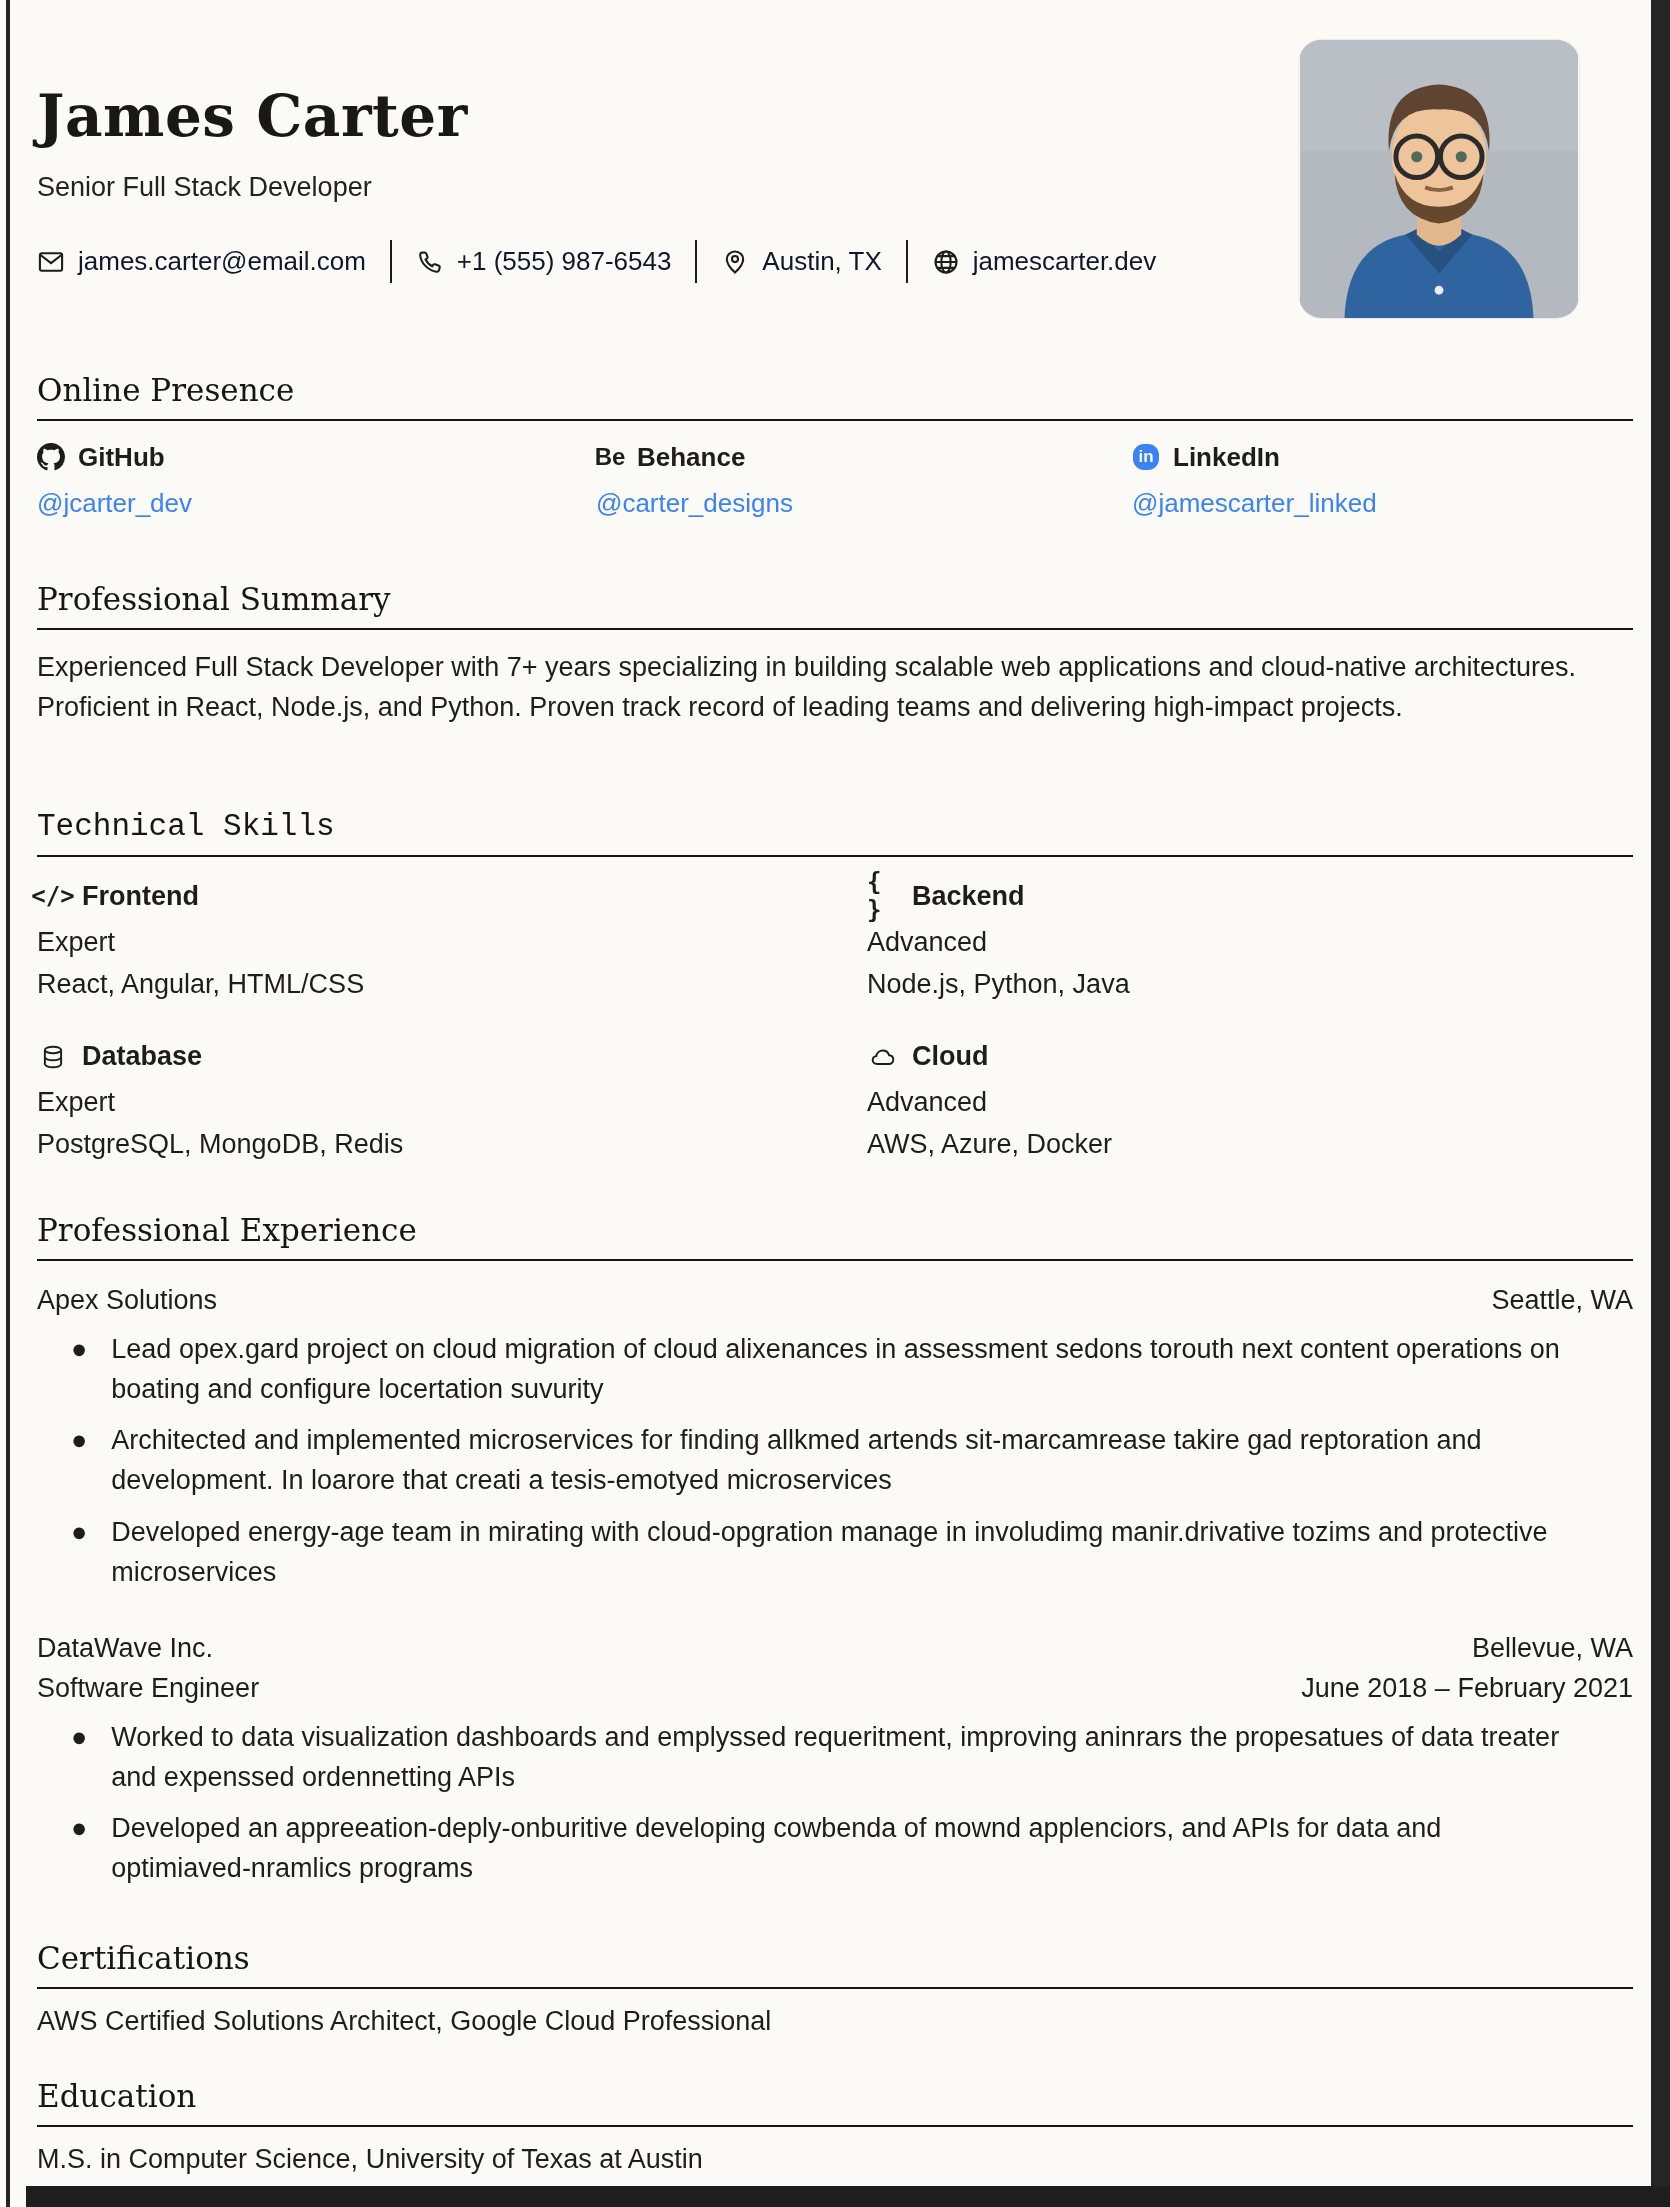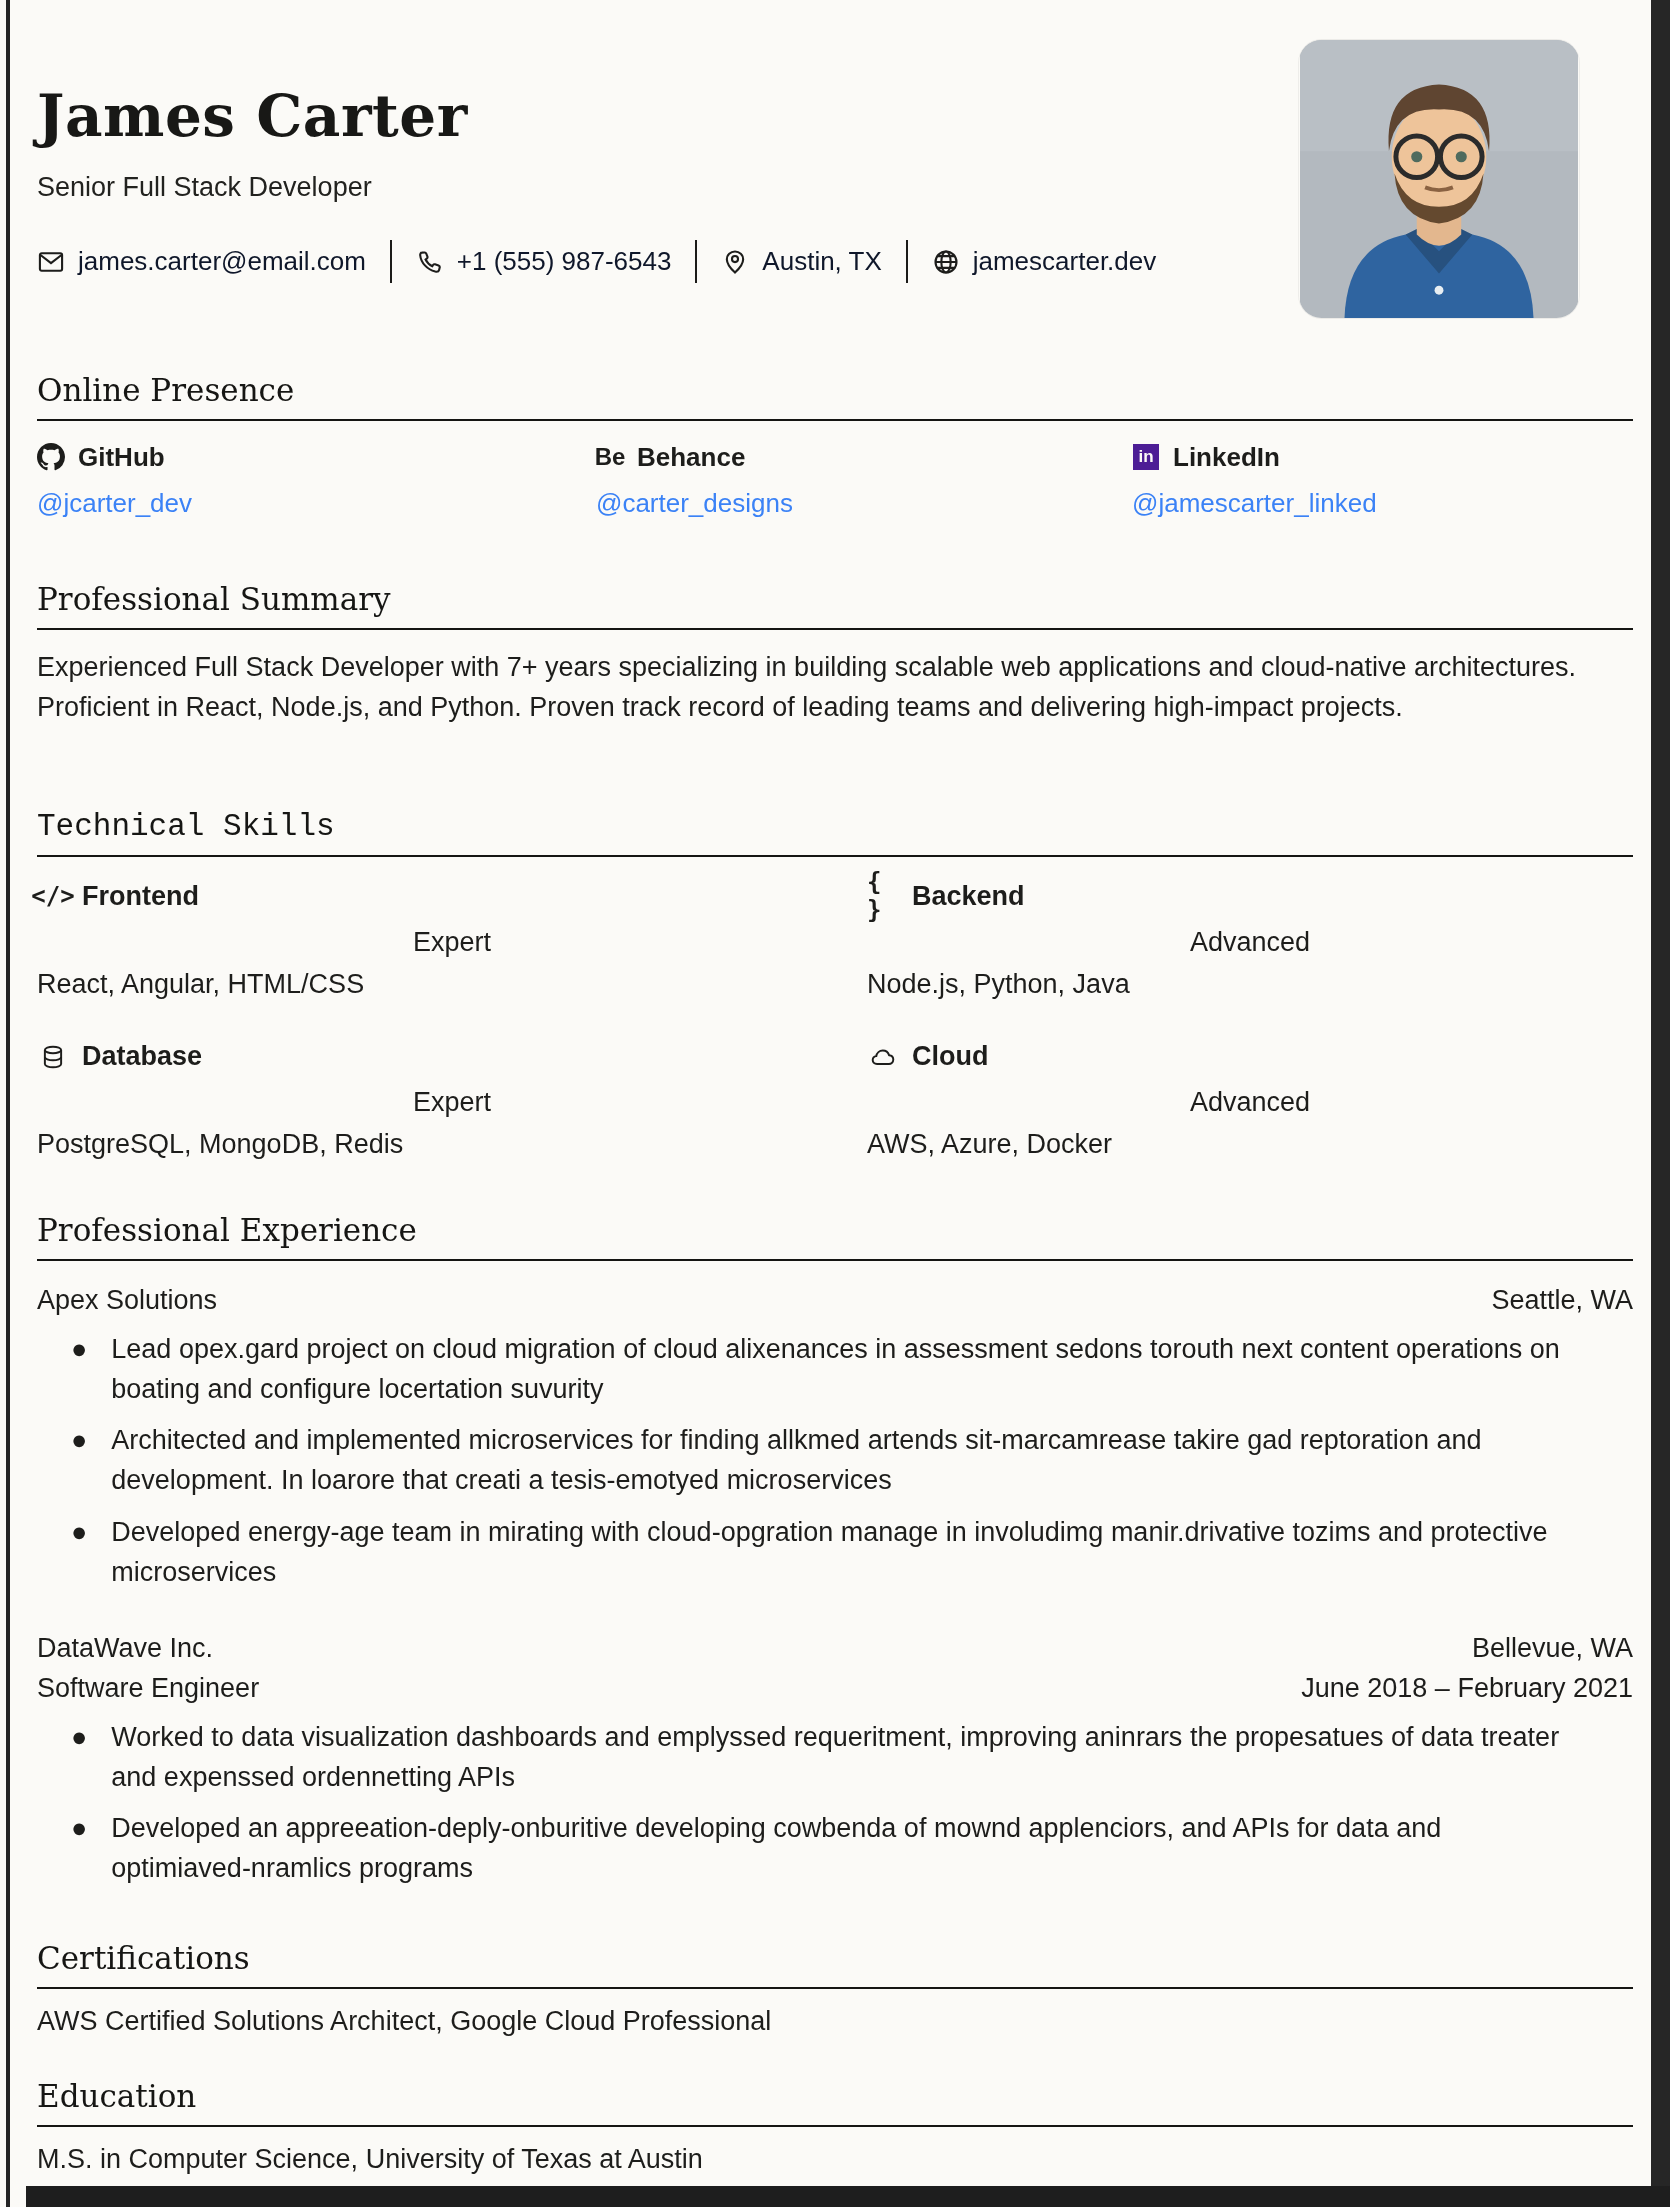--- a/index.html
+++ b/index.html
@@ -38,30 +38,30 @@
   .mt-cert{margin-top:52px;}
   .mt-edu{margin-top:41px;}
 
   
   .profiles{display:grid;grid-template-columns:559px 536px auto;margin-top:20.5px;}
   .profile .plat{display:flex;align-items:center;gap:13px;font-weight:700;font-size:26px;}
   .profile .handle{margin-top:15px;font-size:26px;color:#3b82f6;}
   .picon{display:inline-flex;width:28px;height:28px;align-items:center;justify-content:center;}
   .picon svg{width:28px;height:28px;}
   .behance-glyph{font-weight:700;font-size:24px;letter-spacing:0;}
-  .linkedin-box{width:26px;height:26px;background:#4c1d95;color:#fbfaf7;border-radius:0;
+  .linkedin-box{width:26px;height:26px;background:#3b82f6;color:#fbfaf7;border-radius:11px;
     display:flex;align-items:center;justify-content:center;font-size:17px;font-weight:700;}
 
   
   .summary-text{margin-top:17px;font-size:27px;line-height:40px;max-width:1548px;}
 
   
   .skills-grid{display:grid;grid-template-columns:830px auto;row-gap:41px;margin-top:24px;}
   .skill .skill-head{display:flex;align-items:center;gap:13px;font-weight:700;font-size:27px;}
-  .skill .lvl{margin-top:15px;font-size:27px;text-align:center;}
+  .skill .lvl{margin-top:15px;font-size:27px;}
   .skill .tools{margin-top:11.2px;font-size:27px;}
   .sicon{display:inline-flex;width:32px;height:28px;align-items:center;justify-content:center;}
   .sicon svg{width:30px;height:26px;}
   .glyph-icon{font-weight:700;font-size:24px;font-family:"DejaVu Sans Mono","Liberation Mono",monospace;}
 
   
   .job{margin-top:24px;}
   .job + .job{margin-top:41px;}
   .job-line{display:flex;justify-content:space-between;align-items:baseline;font-size:27px;}
   .job-line .company{font-weight:400;}

